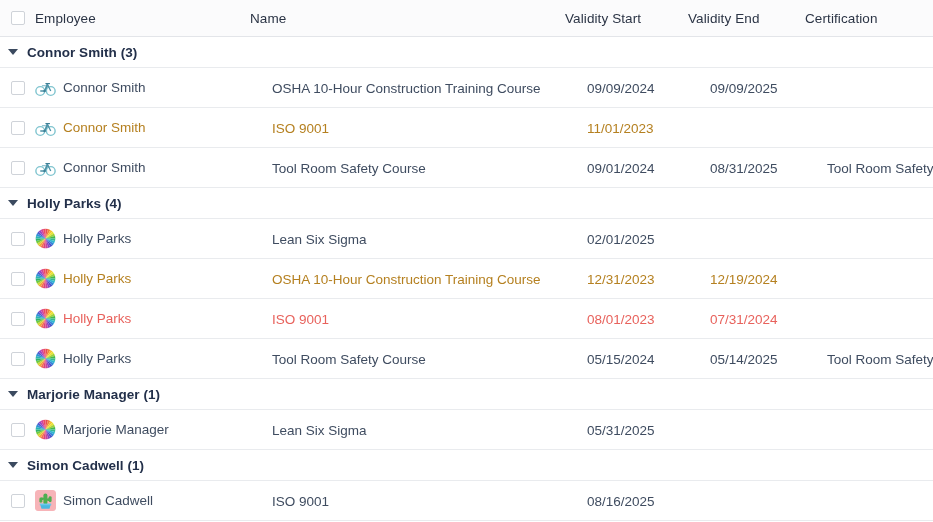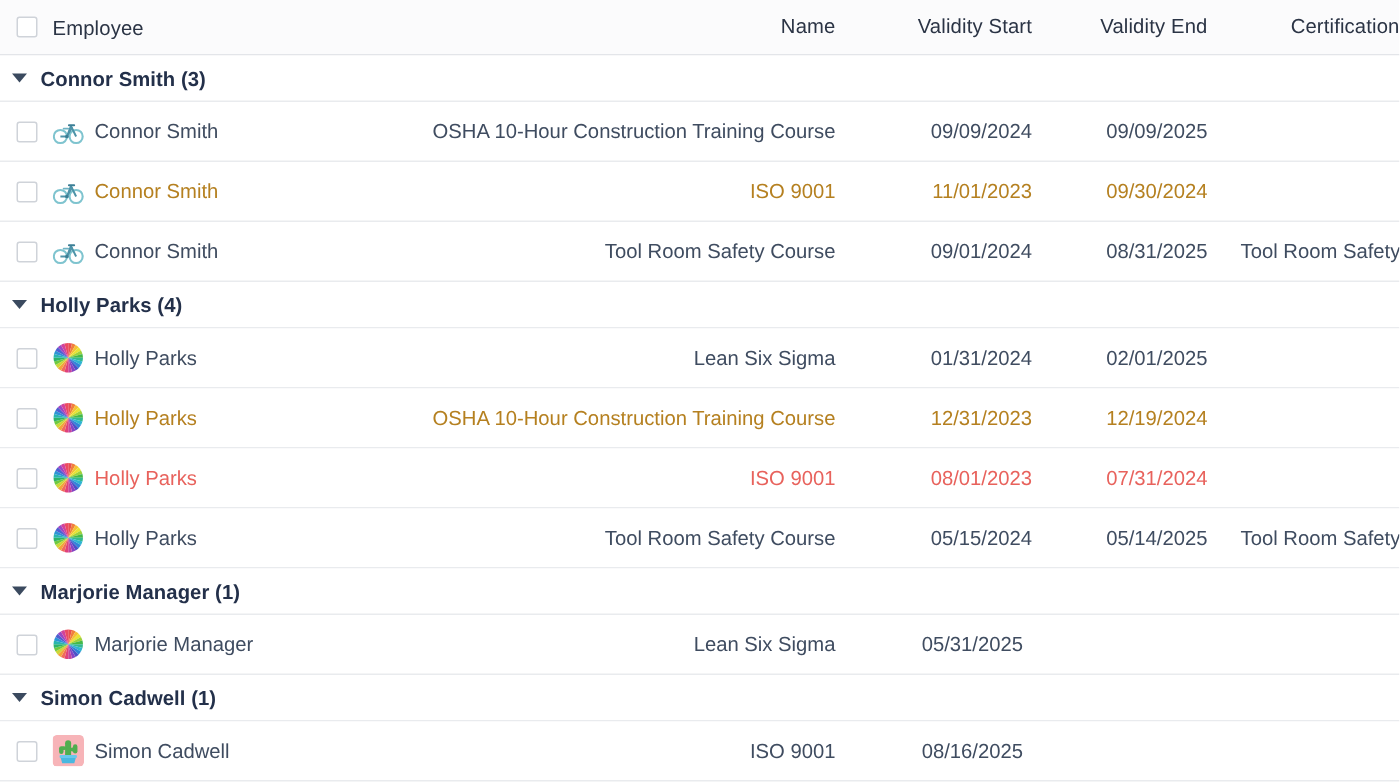--- a/index.html
+++ b/index.html
@@ -14,21 +14,20 @@
     font-family: "Liberation Sans", "DejaVu Sans", sans-serif;
     color: #2f3a4a;
     -webkit-font-smoothing: antialiased;
   }
 
   .grid {
     width: 933px;
     height: 522px;
     position: relative;
     overflow: hidden;
-    text-align: right;
   }
 
   
   .row {
     display: flex;
     align-items: center;
     width: 933px;
     box-sizing: border-box;
     border-bottom: 1px solid #e9ebee;
   }
@@ -231,21 +230,20 @@
               <path d="M11 16 L15 9" fill="none" stroke="#4e93a8" stroke-width="1.4"></path>
               <path d="M12.5 7.5 L16.5 7.5" stroke="#3d7f96" stroke-width="1.5" stroke-linecap="round"></path>
               <path d="M8.5 10 L12 10" stroke="#6fb3c4" stroke-width="1.4" stroke-linecap="round"></path>
               <circle cx="11" cy="16" r="1.4" fill="#3d7f96"></circle>
             </svg>
           </span>
           <span class="emp-name st-warn">Connor Smith</span>
         </div>
         <div class="c-name"><span class="cell-txt st-warn">ISO 9001</span></div>
         <div class="c-vstart"><span class="cell-txt st-warn">11/01/2023</span></div>
-        <div class="c-vend"><span class="cell-txt st-warn">09/30/2024</span></div>
         <div class="c-cert"><span class="cell-txt st-ok"></span></div>
       </div>
       <div class="row data-row">
         <div class="c-check">
           <span class="cbox"></span>
         </div>
         <div class="c-employee">
           <span class="avatar">
             <svg viewBox="0 0 24 24" xmlns="http://www.w3.org/2000/svg">
               <rect width="24" height="24" fill="#ffffff"></rect>
@@ -299,21 +297,20 @@
               <path d="M12 12 L1.18 9.10 A11.2 11.2 0 0 1 2.30 6.40 Z" fill="#2d94d6"></path>
               <path d="M12 12 L2.30 6.40 A11.2 11.2 0 0 1 4.08 4.08 Z" fill="#4e5fd0"></path>
               <path d="M12 12 L4.08 4.08 A11.2 11.2 0 0 1 6.40 2.30 Z" fill="#9b46c2"></path>
               <path d="M12 12 L6.40 2.30 A11.2 11.2 0 0 1 9.10 1.18 Z" fill="#d2429a"></path>
               <path d="M12 12 L9.10 1.18 A11.2 11.2 0 0 1 12.00 0.80 Z" fill="#ec4a63"></path>
             </svg>
           </span>
           <span class="emp-name st-ok">Holly Parks</span>
         </div>
         <div class="c-name"><span class="cell-txt st-ok">Lean Six Sigma</span></div>
-        <div class="c-vstart"><span class="cell-txt st-ok">01/31/2024</span></div>
         <div class="c-vend"><span class="cell-txt st-ok">02/01/2025</span></div>
         <div class="c-cert"><span class="cell-txt st-ok"></span></div>
       </div>
       <div class="row data-row">
         <div class="c-check">
           <span class="cbox"></span>
         </div>
         <div class="c-employee">
           <span class="avatar">
             <svg viewBox="0 0 24 24" xmlns="http://www.w3.org/2000/svg">

